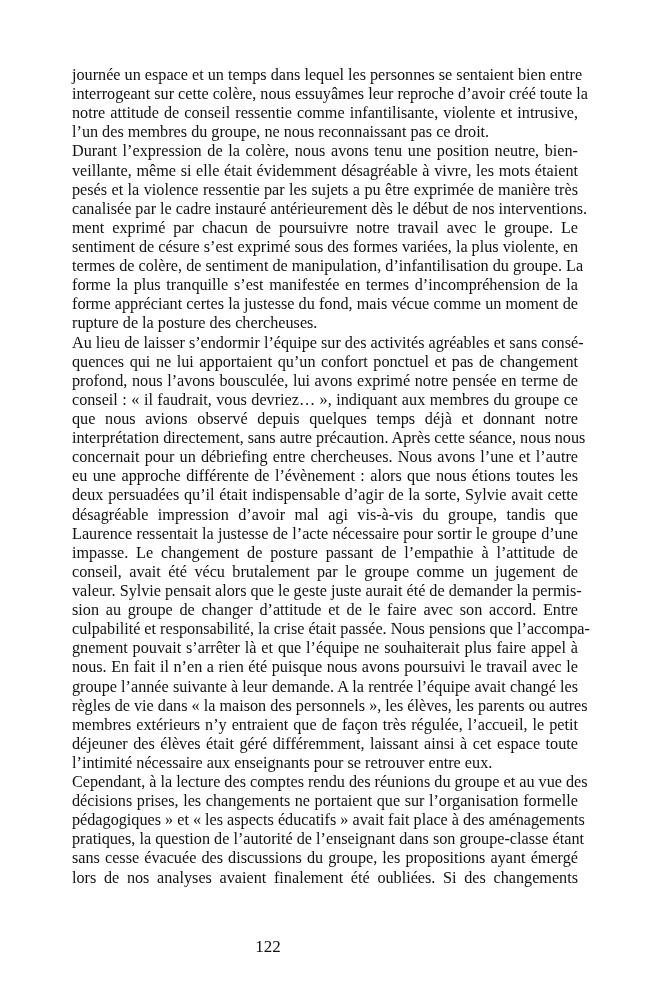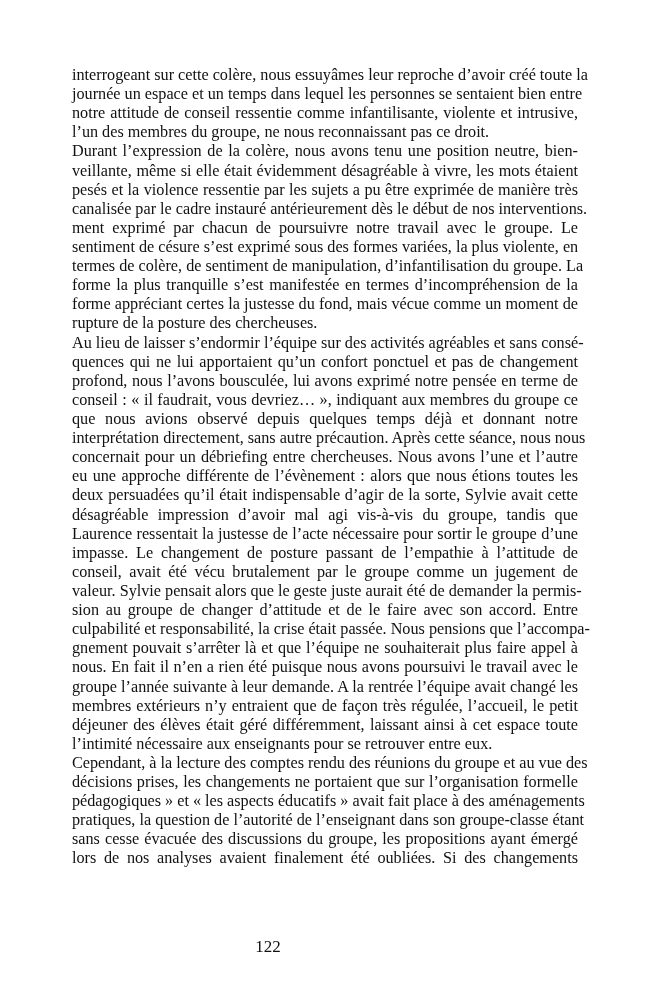--- a/index.html
+++ b/index.html
@@ -52,22 +52,22 @@
       font-size: 17px;
       line-height: 20px;
     }
   </style>
 </head>
 <body>
 
 <div class="page">
   <div class="body-text" id="body-text">
       <div class="paragraph">
+        <span class="line">journée un espace et un temps dans lequel les personnes se sentaient bien entre</span>
         <span class="line">interrogeant sur cette colère, nous essuyâmes leur reproche d’avoir créé toute la</span>
-        <span class="line">journée un espace et un temps dans lequel les personnes se sentaient bien entre</span>
         <span class="line">notre attitude de conseil ressentie comme infantilisante, violente et intrusive,</span>
         <span class="line last">l’un des membres du groupe, ne nous reconnaissant pas ce droit.</span>
       </div>
       <div class="paragraph">
         <span class="line">Durant l’expression de la colère, nous avons tenu une position neutre, bien-</span>
         <span class="line">veillante, même si elle était évidemment désagréable à vivre, les mots étaient</span>
         <span class="line">pesés et la violence ressentie par les sujets a pu être exprimée de manière très</span>
         <span class="line last">canalisée par le cadre instauré antérieurement dès le début de nos interventions.</span>
       </div>
       <div class="paragraph">
@@ -91,20 +91,21 @@
         <span class="line">désagréable impression d’avoir mal agi vis-à-vis du groupe, tandis que</span>
         <span class="line">Laurence ressentait la justesse de l’acte nécessaire pour sortir le groupe d’une</span>
         <span class="line">impasse. Le changement de posture passant de l’empathie à l’attitude de</span>
         <span class="line">conseil, avait été vécu brutalement par le groupe comme un jugement de</span>
         <span class="line">valeur. Sylvie pensait alors que le geste juste aurait été de demander la permis-</span>
         <span class="line">sion au groupe de changer d’attitude et de le faire avec son accord. Entre</span>
         <span class="line">culpabilité et responsabilité, la crise était passée. Nous pensions que l’accompa-</span>
         <span class="line">gnement pouvait s’arrêter là et que l’équipe ne souhaiterait plus faire appel à</span>
         <span class="line">nous. En fait il n’en a rien été puisque nous avons poursuivi le travail avec le</span>
         <span class="line">groupe l’année suivante à leur demande. A la rentrée l’équipe avait changé les</span>
+        <span class="line">règles de vie dans « la maison des personnels », les élèves, les parents ou autres</span>
         <span class="line">membres extérieurs n’y entraient que de façon très régulée, l’accueil, le petit</span>
         <span class="line">déjeuner des élèves était géré différemment, laissant ainsi à cet espace toute</span>
         <span class="line last">l’intimité nécessaire aux enseignants pour se retrouver entre eux.</span>
       </div>
       <div class="paragraph">
         <span class="line">Cependant, à la lecture des comptes rendu des réunions du groupe et au vue des</span>
         <span class="line">décisions prises, les changements ne portaient que sur l’organisation formelle</span>
         <span class="line">pédagogiques » et « les aspects éducatifs » avait fait place à des aménagements</span>
         <span class="line">pratiques, la question de l’autorité de l’enseignant dans son groupe-classe étant</span>
         <span class="line">sans cesse évacuée des discussions du groupe, les propositions ayant émergé</span>

